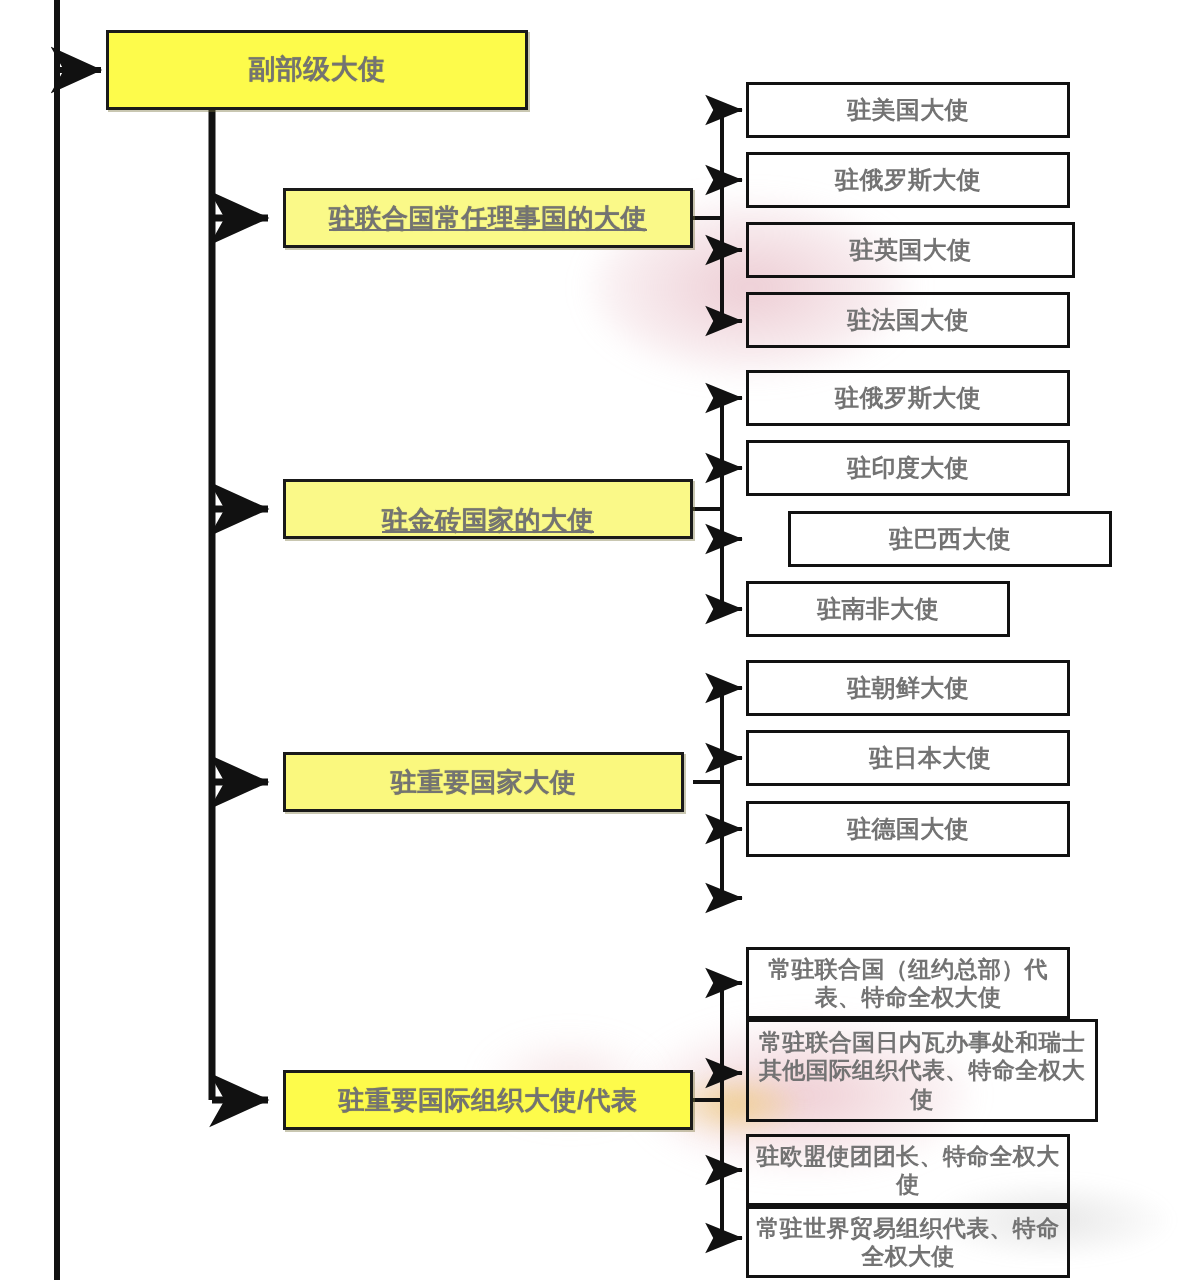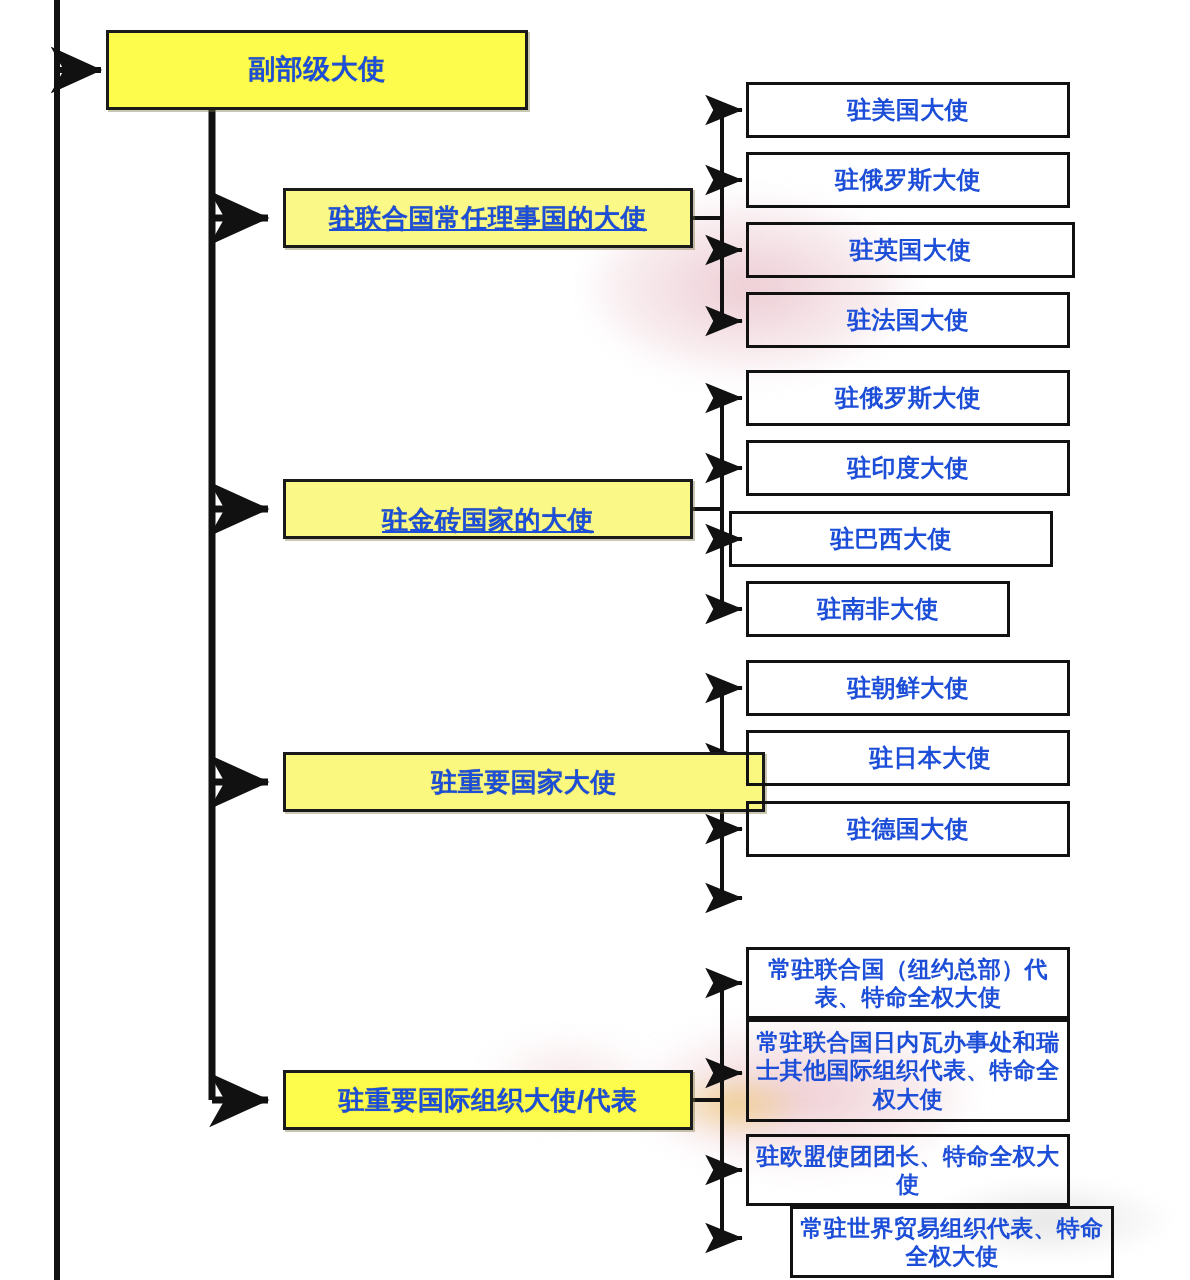--- a/index.html
+++ b/index.html
@@ -62,21 +62,21 @@
   }
 
   
   .node {
     position: absolute;
     box-sizing: border-box;
     display: flex;
     align-items: center;
     justify-content: center;
     text-align: center;
-    color: #1d4ed8;
+    color: #737373;
     border: 3px solid #111111;
     background: #ffffff;
   }
 
   .node .label {
     display: block;
     width: 100%;
     padding: 0 6px;
     box-sizing: border-box;
     line-height: 1.18;
@@ -190,21 +190,21 @@
   </div>
 
   <div class="node cat pale" style="left:283px; top:188px; width:410px; height:60px;">
     <span class="label">驻联合国常任理事国的大使</span>
   </div>
 
   <div class="node cat pale" style="left:283px; top:479px; width:410px; height:60px;align-items:flex-end;">
     <span class="label">驻金砖国家的大使</span>
   </div>
 
-  <div class="node cat pale2" style="left:283px; top:752px; width:482px; height:60px;">
+  <div class="node cat pale2" style="left:283px; top:752px; width:401px; height:60px;">
     <span class="label">驻重要国家大使</span>
   </div>
 
   <div class="node cat" style="left:283px; top:1070px; width:410px; height:60px;">
     <span class="label">驻重要国际组织大使/代表</span>
   </div>
 
   <div class="node leaf" style="left:746px; top:82px; width:324px; height:56px;">
     <span class="label">驻美国大使</span>
   </div>
@@ -217,43 +217,43 @@
   <div class="node leaf" style="left:746px; top:292px; width:324px; height:56px;">
     <span class="label">驻法国大使</span>
   </div>
 
   <div class="node leaf" style="left:746px; top:370px; width:324px; height:56px;">
     <span class="label">驻俄罗斯大使</span>
   </div>
   <div class="node leaf" style="left:746px; top:440px; width:324px; height:56px;">
     <span class="label">驻印度大使</span>
   </div>
-  <div class="node leaf" style="left:729px; top:511px; width:324px; height:56px;">
+  <div class="node leaf" style="left:788px; top:511px; width:324px; height:56px;">
     <span class="label">驻巴西大使</span>
   </div>
   <div class="node leaf" style="left:746px; top:581px; width:264px; height:56px;">
     <span class="label">驻南非大使</span>
   </div>
 
   <div class="node leaf" style="left:746px; top:660px; width:324px; height:56px;">
     <span class="label">驻朝鲜大使</span>
   </div>
   <div class="node leaf" style="left:746px; top:730px; width:324px; height:56px;padding-left:44px;">
     <span class="label">驻日本大使</span>
   </div>
   <div class="node leaf" style="left:746px; top:801px; width:324px; height:56px;">
     <span class="label">驻德国大使</span>
   </div>
 
   <div class="node leaf multi" style="left:746px; top:947px; width:324px; height:72px;">
     <span class="label">常驻联合国（纽约总部）代表、特命全权大使</span>
   </div>
-  <div class="node leaf multi" style="left:746px; top:1019px; width:324px; height:103px;">
+  <div class="node leaf multi" style="left:746px; top:1019px; width:352px; height:103px;">
     <span class="label">常驻联合国日内瓦办事处和瑞士其他国际组织代表、特命全权大使</span>
   </div>
   <div class="node leaf multi" style="left:746px; top:1134px; width:324px; height:72px;">
     <span class="label">驻欧盟使团团长、特命全权大使</span>
   </div>
-  <div class="node leaf multi" style="left:746px; top:1206px; width:324px; height:72px;margin-left:44px;">
+  <div class="node leaf multi" style="left:746px; top:1206px; width:324px; height:72px;">
     <span class="label">常驻世界贸易组织代表、特命全权大使</span>
   </div>
 
 </div>
 
 </body></html>

